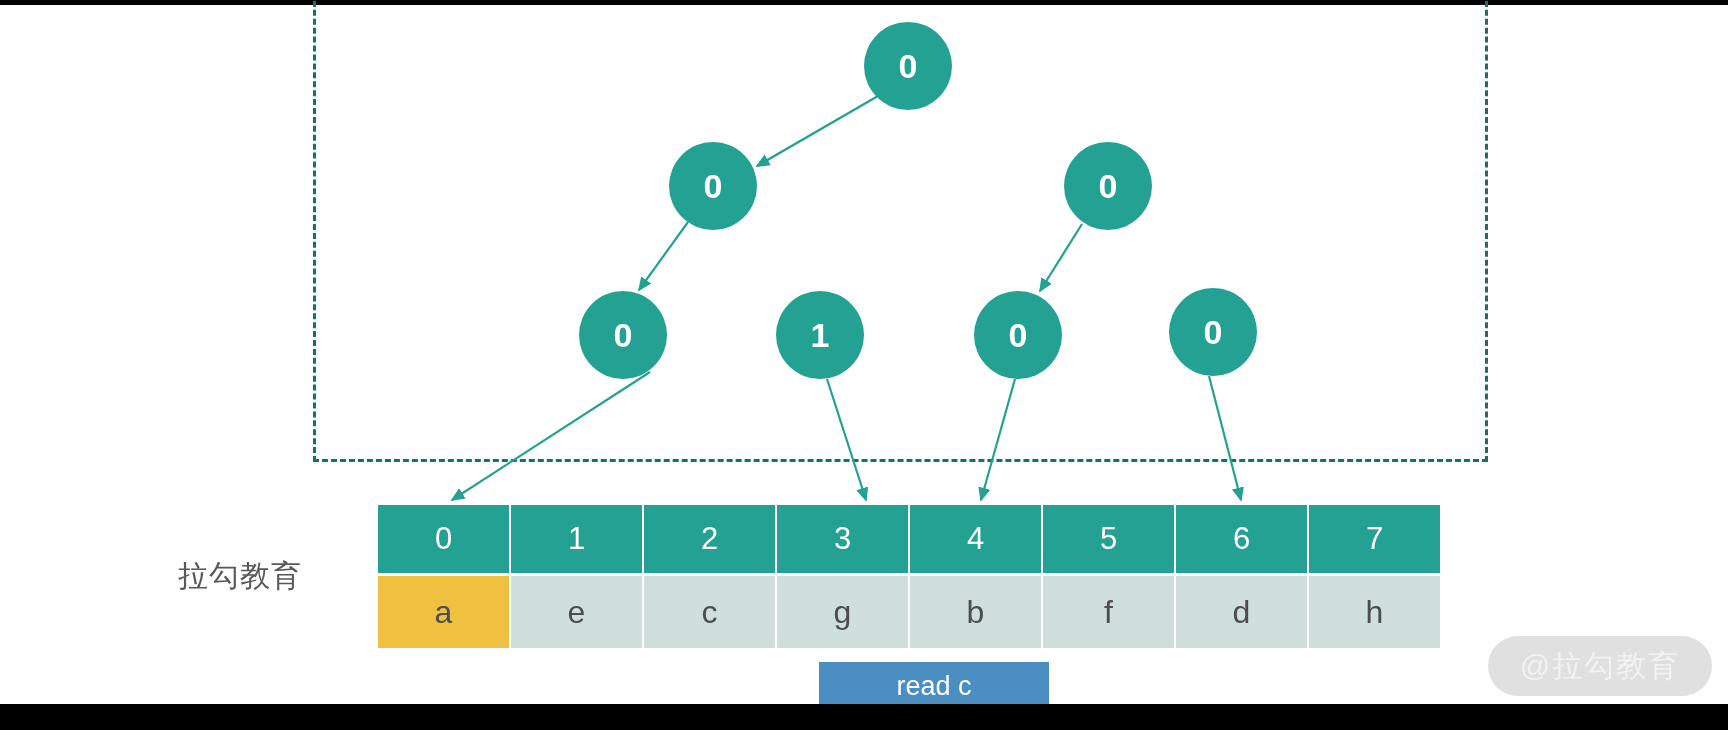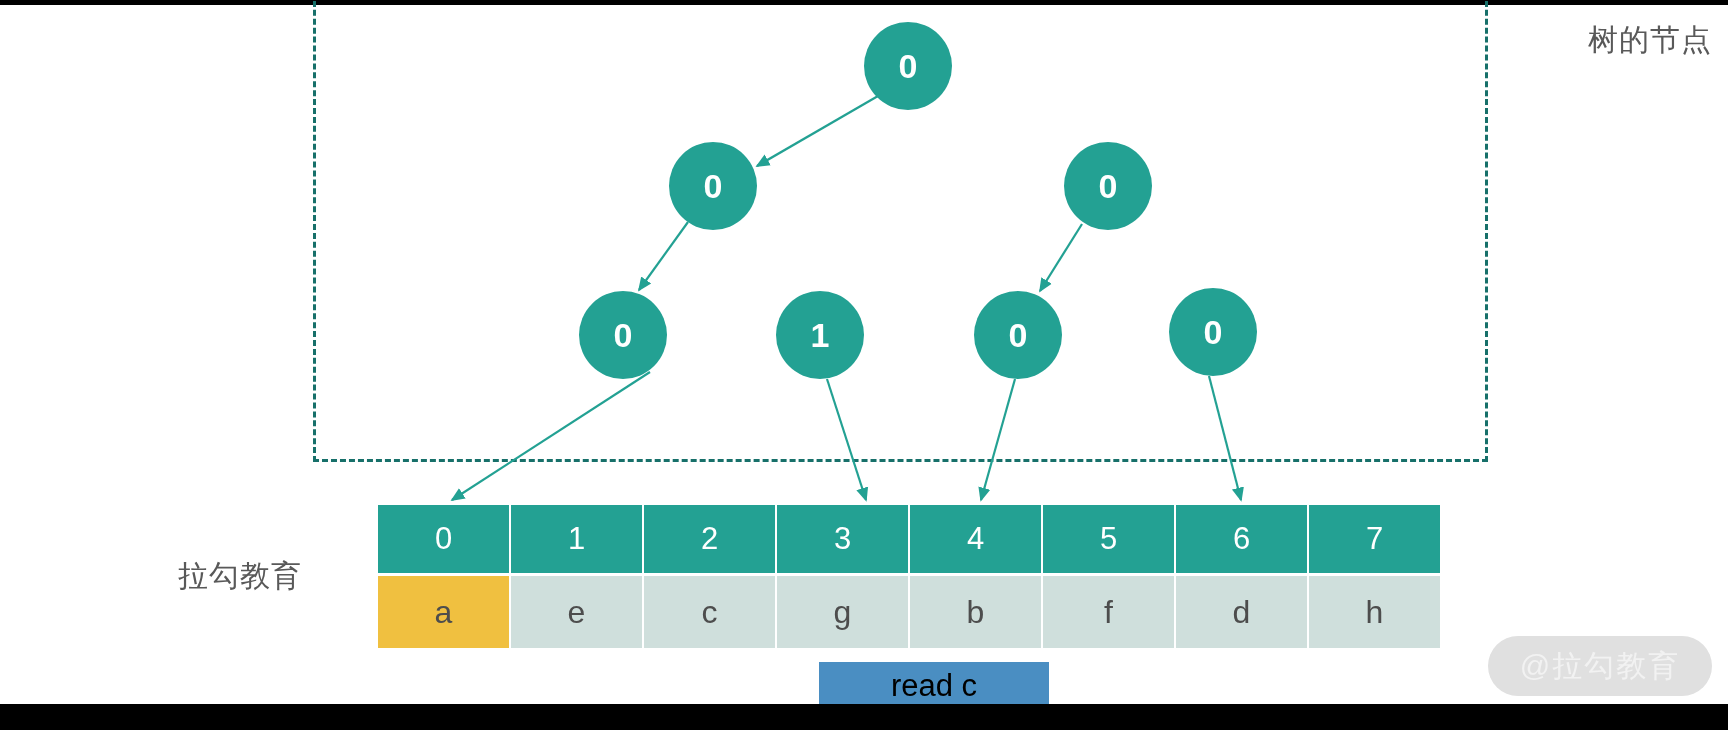--- a/index.html
+++ b/index.html
@@ -120,22 +120,22 @@
     color: #4d4d4d;
   }
   
   .read-btn {
     position: absolute;
     left: 819px;
     top: 662px;
     width: 230px;
     height: 48px;
     background: #4a8ec2;
-    color: #000000;
-    font-size: 31px;
+    color: #ffffff;
+    font-size: 27px;
     display: flex;
     align-items: center;
     justify-content: center;
     box-sizing: border-box;
   }
   
   .watermark {
     position: absolute;
     left: 1488px;
     top: 636px;
@@ -153,21 +153,20 @@
   }
 </style>
 </head>
 <body>
 
 <div id="stage">
 
   <div class="bar-top"></div>
 
   <div class="tree-box"></div>
-  <div class="tree-box-label">树的节点</div>
 
   <svg id="edges" viewBox="0 0 1728 730">
     <defs>
       <marker id="arrowhead" markerWidth="7" markerHeight="7" refX="5.6" refY="3.2" orient="auto" markerUnits="strokeWidth">
         <path d="M0,0.4 L6.4,3.2 L0,6 z" fill="#23a193"></path>
       </marker>
     </defs>
     <g id="edge-group" stroke="#23a193" stroke-width="2.2" fill="none" marker-end="url(#arrowhead)">
         <line x1="878" y1="96" x2="757" y2="166"></line>
         <line x1="688" y1="222" x2="639" y2="290"></line>

